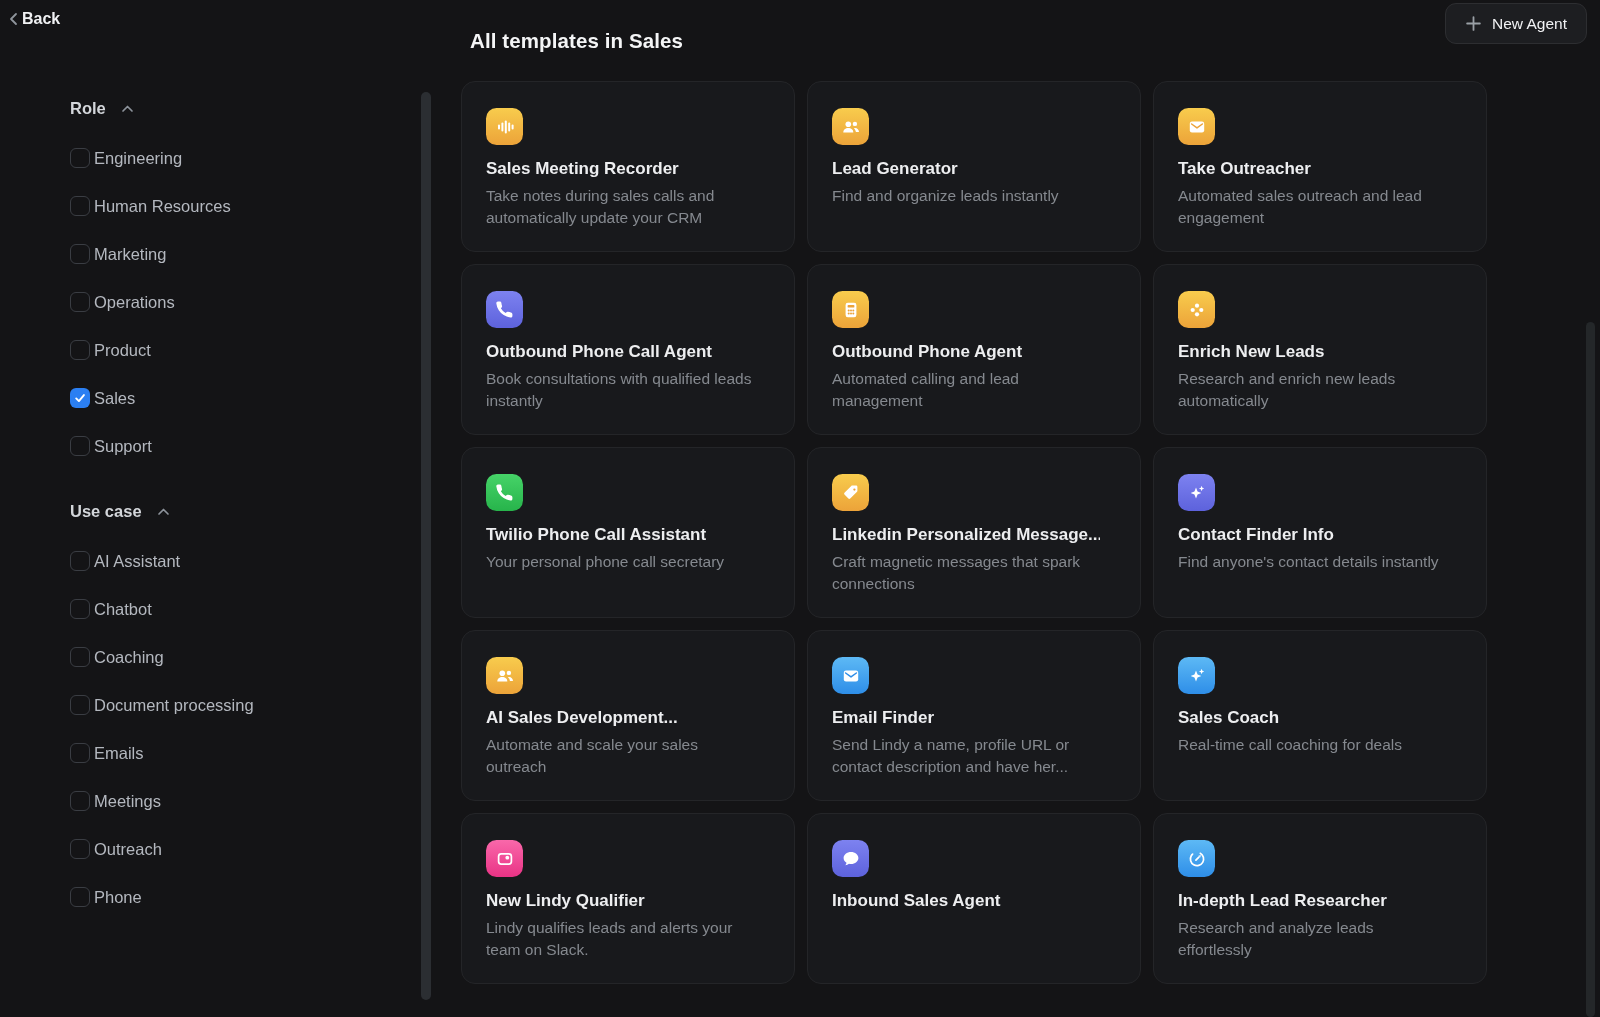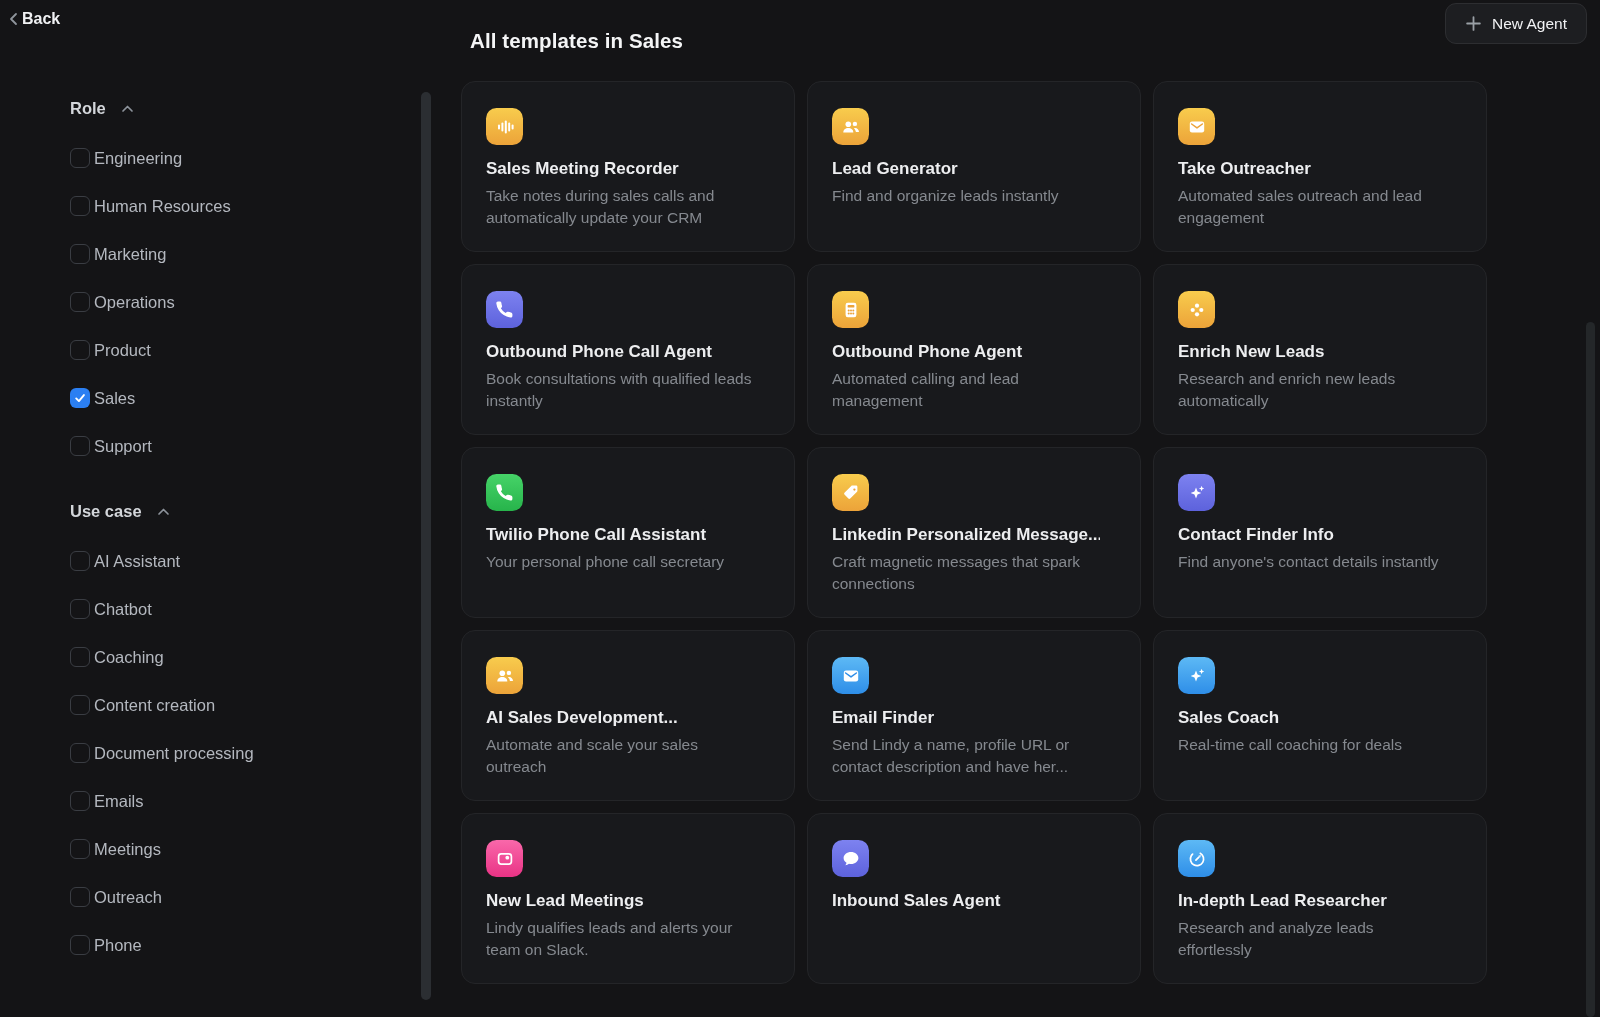--- a/index.html
+++ b/index.html
@@ -166,24 +166,20 @@
   <div class="filter-item">
     <span class="checkbox"></span>
     <span class="filter-label">Chatbot</span>
   </div>
   <div class="filter-item">
     <span class="checkbox"></span>
     <span class="filter-label">Coaching</span>
   </div>
   <div class="filter-item">
     <span class="checkbox"></span>
-    <span class="filter-label">Content creation</span>
-  </div>
-  <div class="filter-item">
-    <span class="checkbox"></span>
     <span class="filter-label">Document processing</span>
   </div>
   <div class="filter-item">
     <span class="checkbox"></span>
     <span class="filter-label">Emails</span>
   </div>
   <div class="filter-item">
     <span class="checkbox"></span>
     <span class="filter-label">Meetings</span>
   </div>
@@ -346,21 +342,21 @@
     <div class="card-desc">Real-time call coaching for deals</div>
   </div>
 
   <div class="card">
     <div class="card-icon c-pink">
       <svg width="20" height="20" viewBox="0 0 20 20">
         <rect x="3.6" y="4.8" width="12.8" height="10.4" rx="2.6" fill="none" stroke="#fff" stroke-width="1.7"></rect>
         <circle cx="12.3" cy="8.7" r="1.9" fill="#fff"></circle>
       </svg>
     </div>
-    <div class="card-title">New Lead Meetings</div>
+    <div class="card-title">New Lindy Qualifier</div>
     <div class="card-desc">Lindy qualifies leads and alerts your team on Slack.</div>
   </div>
 
   <div class="card">
     <div class="card-icon c-indigo">
       <svg width="20" height="20" viewBox="0 0 20 20">
         <path d="M10 3c-4.1 0-7.4 2.7-7.4 6 0 1.9 1.1 3.6 2.9 4.7-.1.9-.5 1.8-1.2 2.5 1.4-.1 2.7-.7 3.7-1.4.65.12 1.3.2 2 .2 4.1 0 7.4-2.7 7.4-6S14.1 3 10 3z" fill="#fff"></path>
       </svg>
     </div>
     <div class="card-title">Inbound Sales Agent</div>

